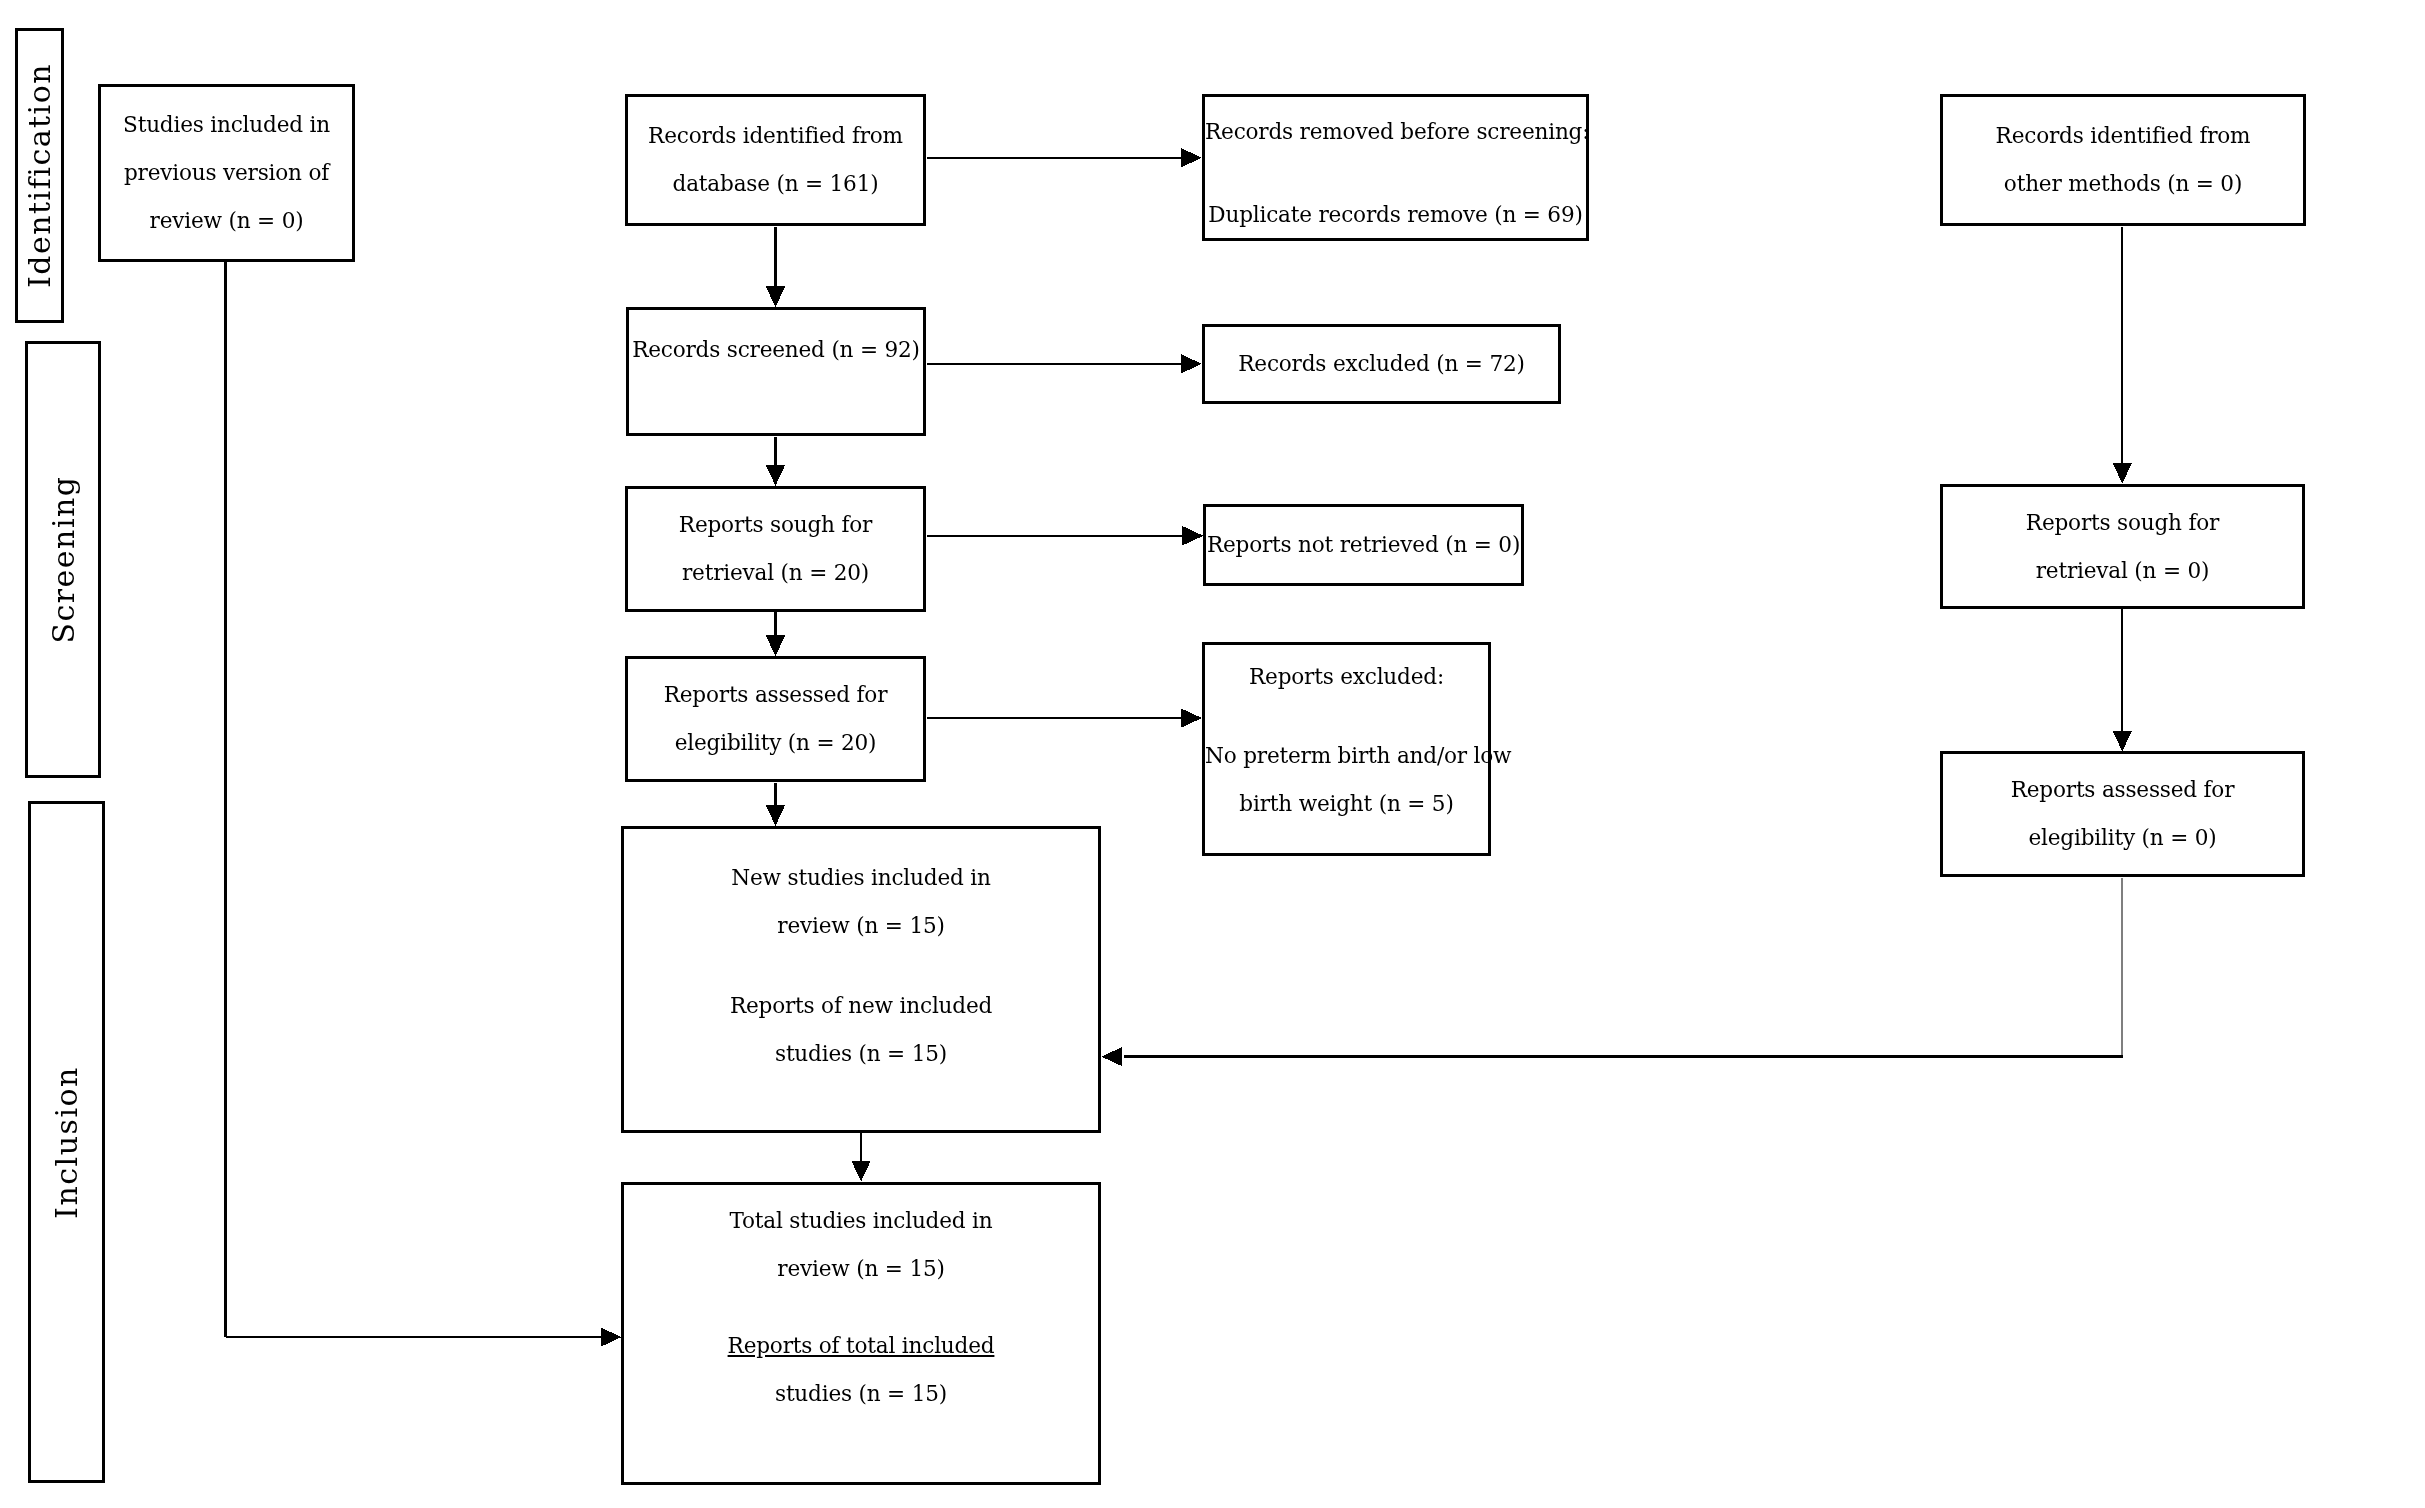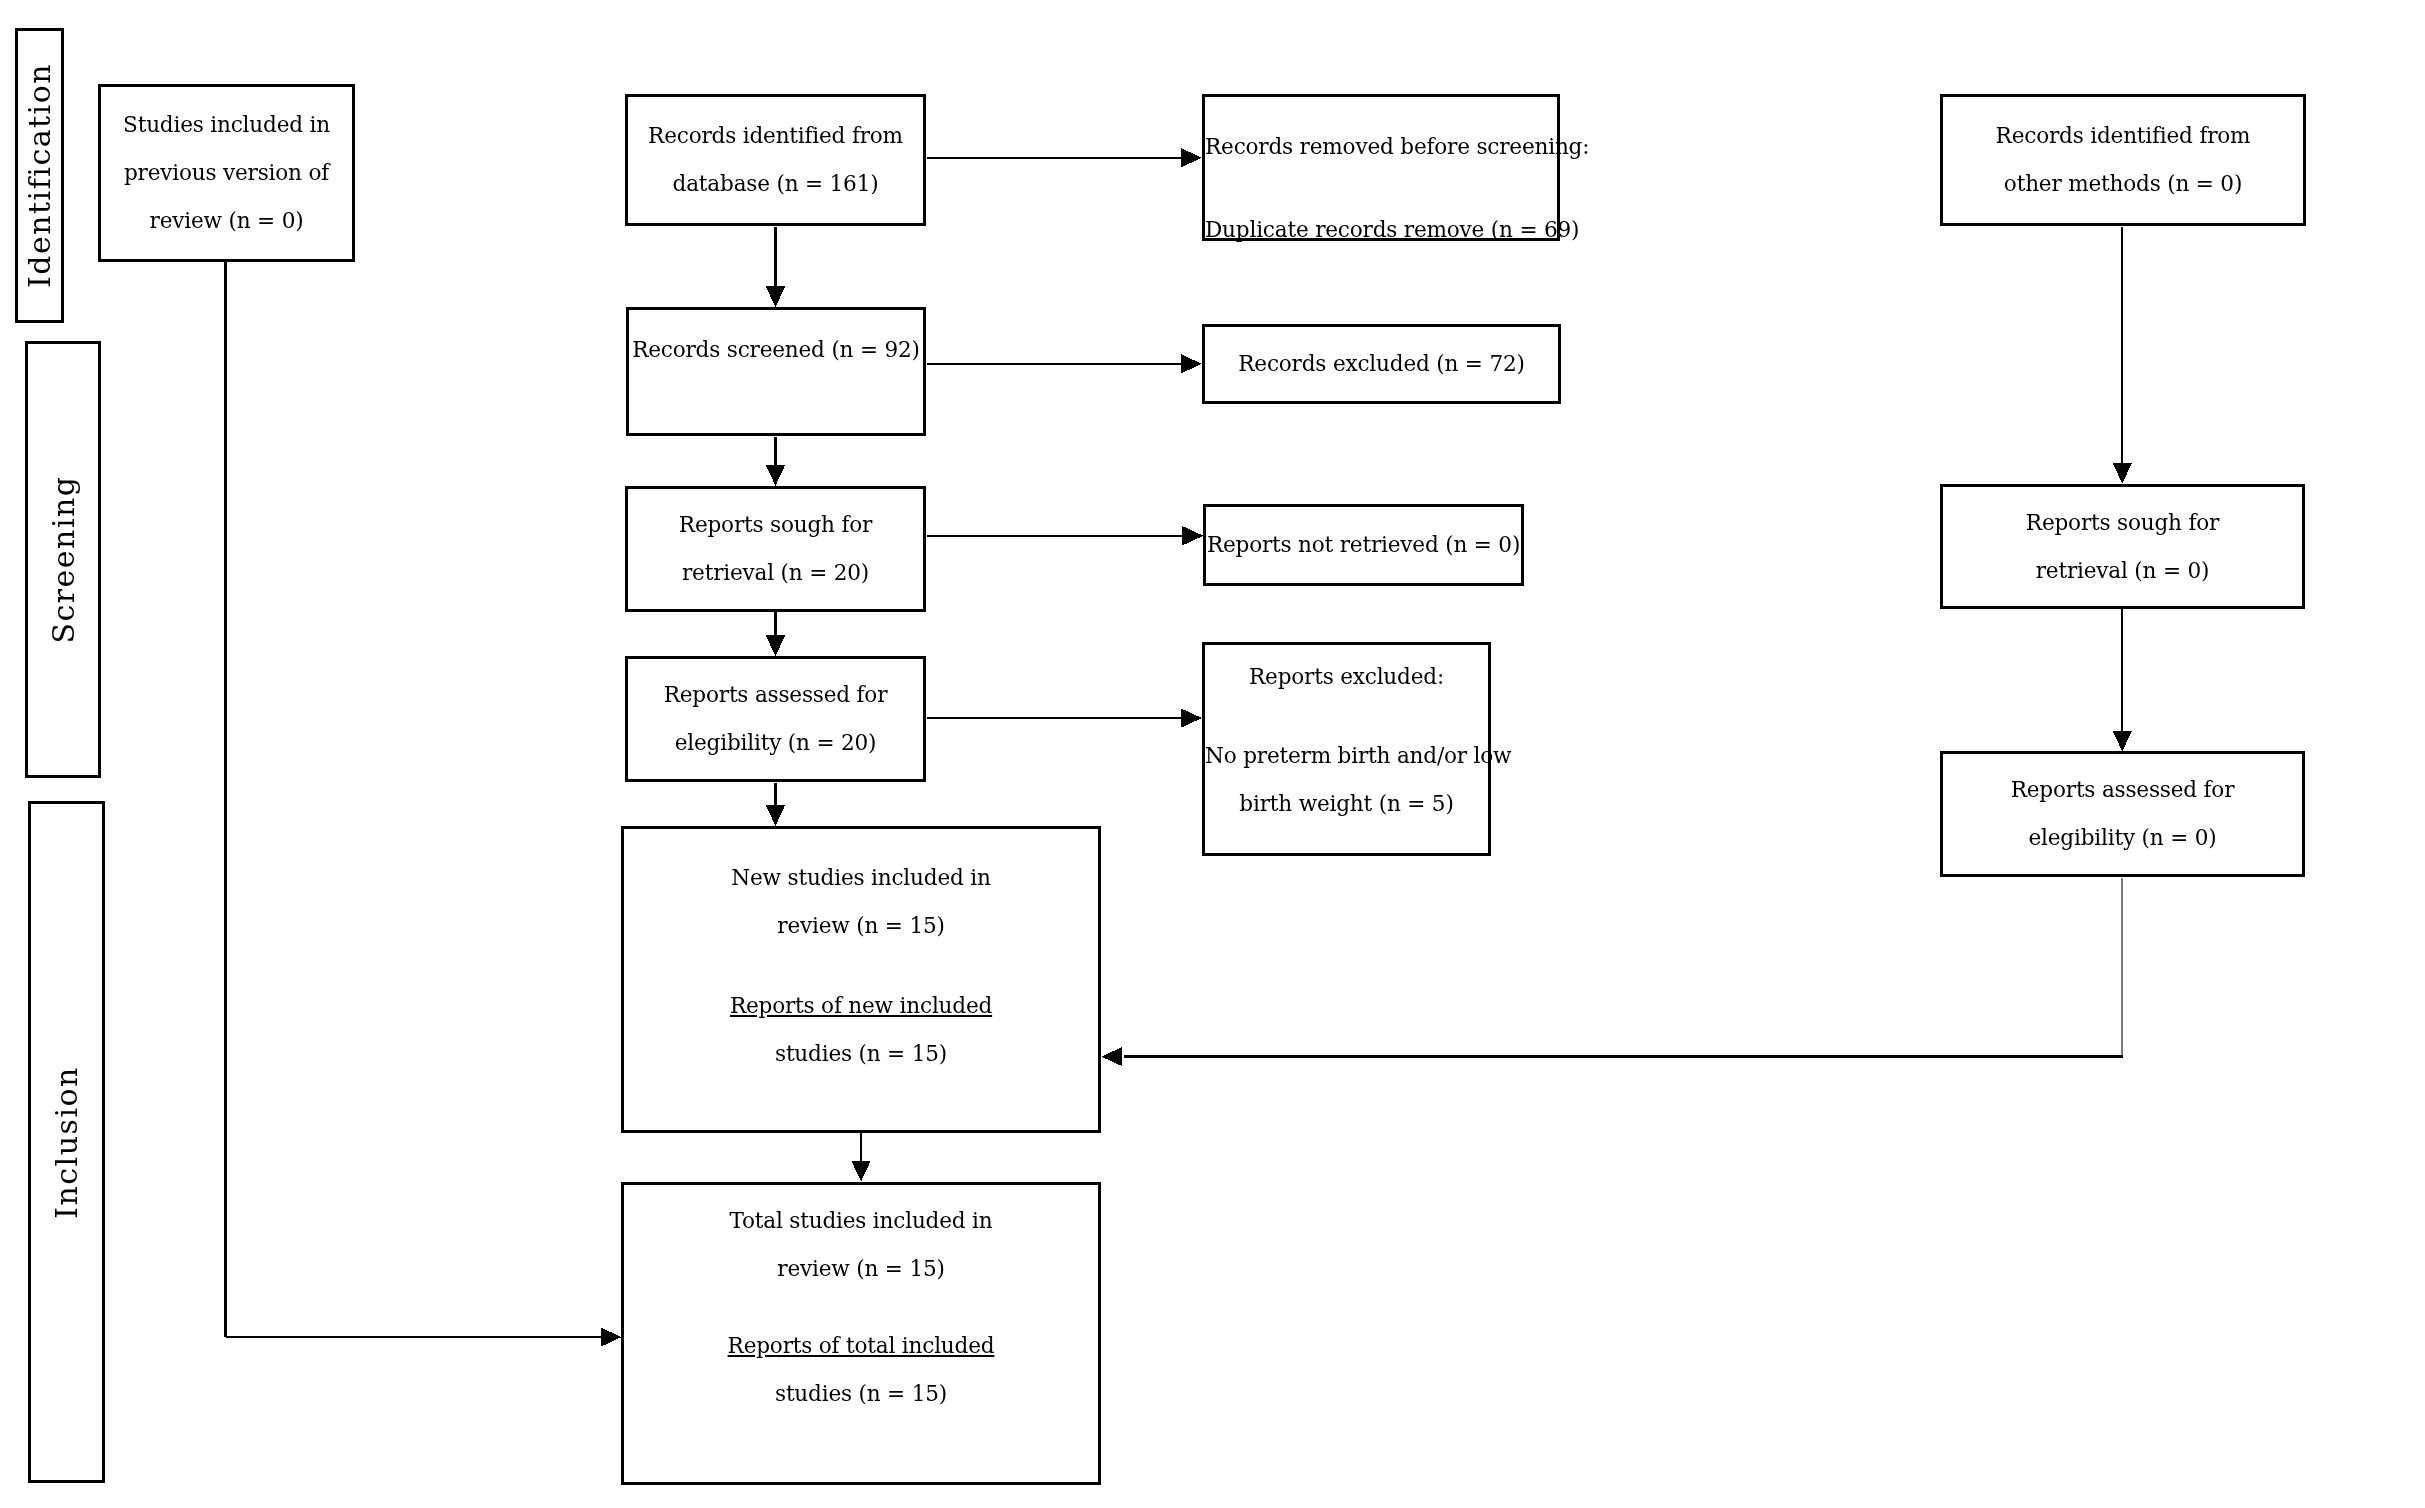--- a/index.html
+++ b/index.html
@@ -32,34 +32,34 @@
   .vtext{
     transform:rotate(-90deg);
     white-space:nowrap;
     font-size:30px;
     letter-spacing:1.5px;
   }
   #connector-layer{position:absolute;left:0;top:0;}
   
   #box-prev{left:98px;top:84px;width:257px;height:178px;}
   #box-db{left:625px;top:94px;width:301px;height:132px;}
-  #box-removed{left:1202px;top:94px;width:358px;height:147px;padding-top:26px;}
+  #box-removed{left:1202px;top:94px;width:387px;height:147px;padding-top:11px;}
   #box-removed .para2{margin-top:35px;}
   #box-other{left:1940px;top:94px;width:366px;height:132px;}
   #box-screened{left:626px;top:307px;width:300px;height:129px;padding-top:15.6px;}
   #box-recexcl{left:1202px;top:324px;width:359px;height:80px;}
   #box-sought{left:625px;top:486px;width:301px;height:126px;}
   #box-notret{left:1203px;top:504px;width:321px;height:82px;}
   #box-assessed{left:625px;top:656px;width:301px;height:126px;}
   #box-repexcl{left:1202px;top:642px;width:289px;height:214px;padding-top:8px;}
   #box-repexcl .para2{margin-top:30.5px;}
   #box-rsought{left:1940px;top:484px;width:365px;height:125px;}
   #box-rassessed{left:1940px;top:751px;width:365px;height:126px;}
   #box-new{left:621px;top:826px;width:480px;height:307px;padding-top:25px;}
-  #box-new .para2{margin-top:32px;text-decoration:underline;}
+  #box-new .para2{margin-top:32px;}
   #box-total{left:621px;top:1182px;width:480px;height:303px;padding-top:12px;}
   #box-total .para2{margin-top:29px;text-decoration:underline;}
   
   #sb-ident{left:15px;top:28px;width:49px;height:295px;}
   #sb-screen{left:24.6px;top:341px;width:76px;height:437px;}
   #sb-incl{left:27.5px;top:801px;width:77px;height:682px;}
 </style>
 </head>
 <body>
 

